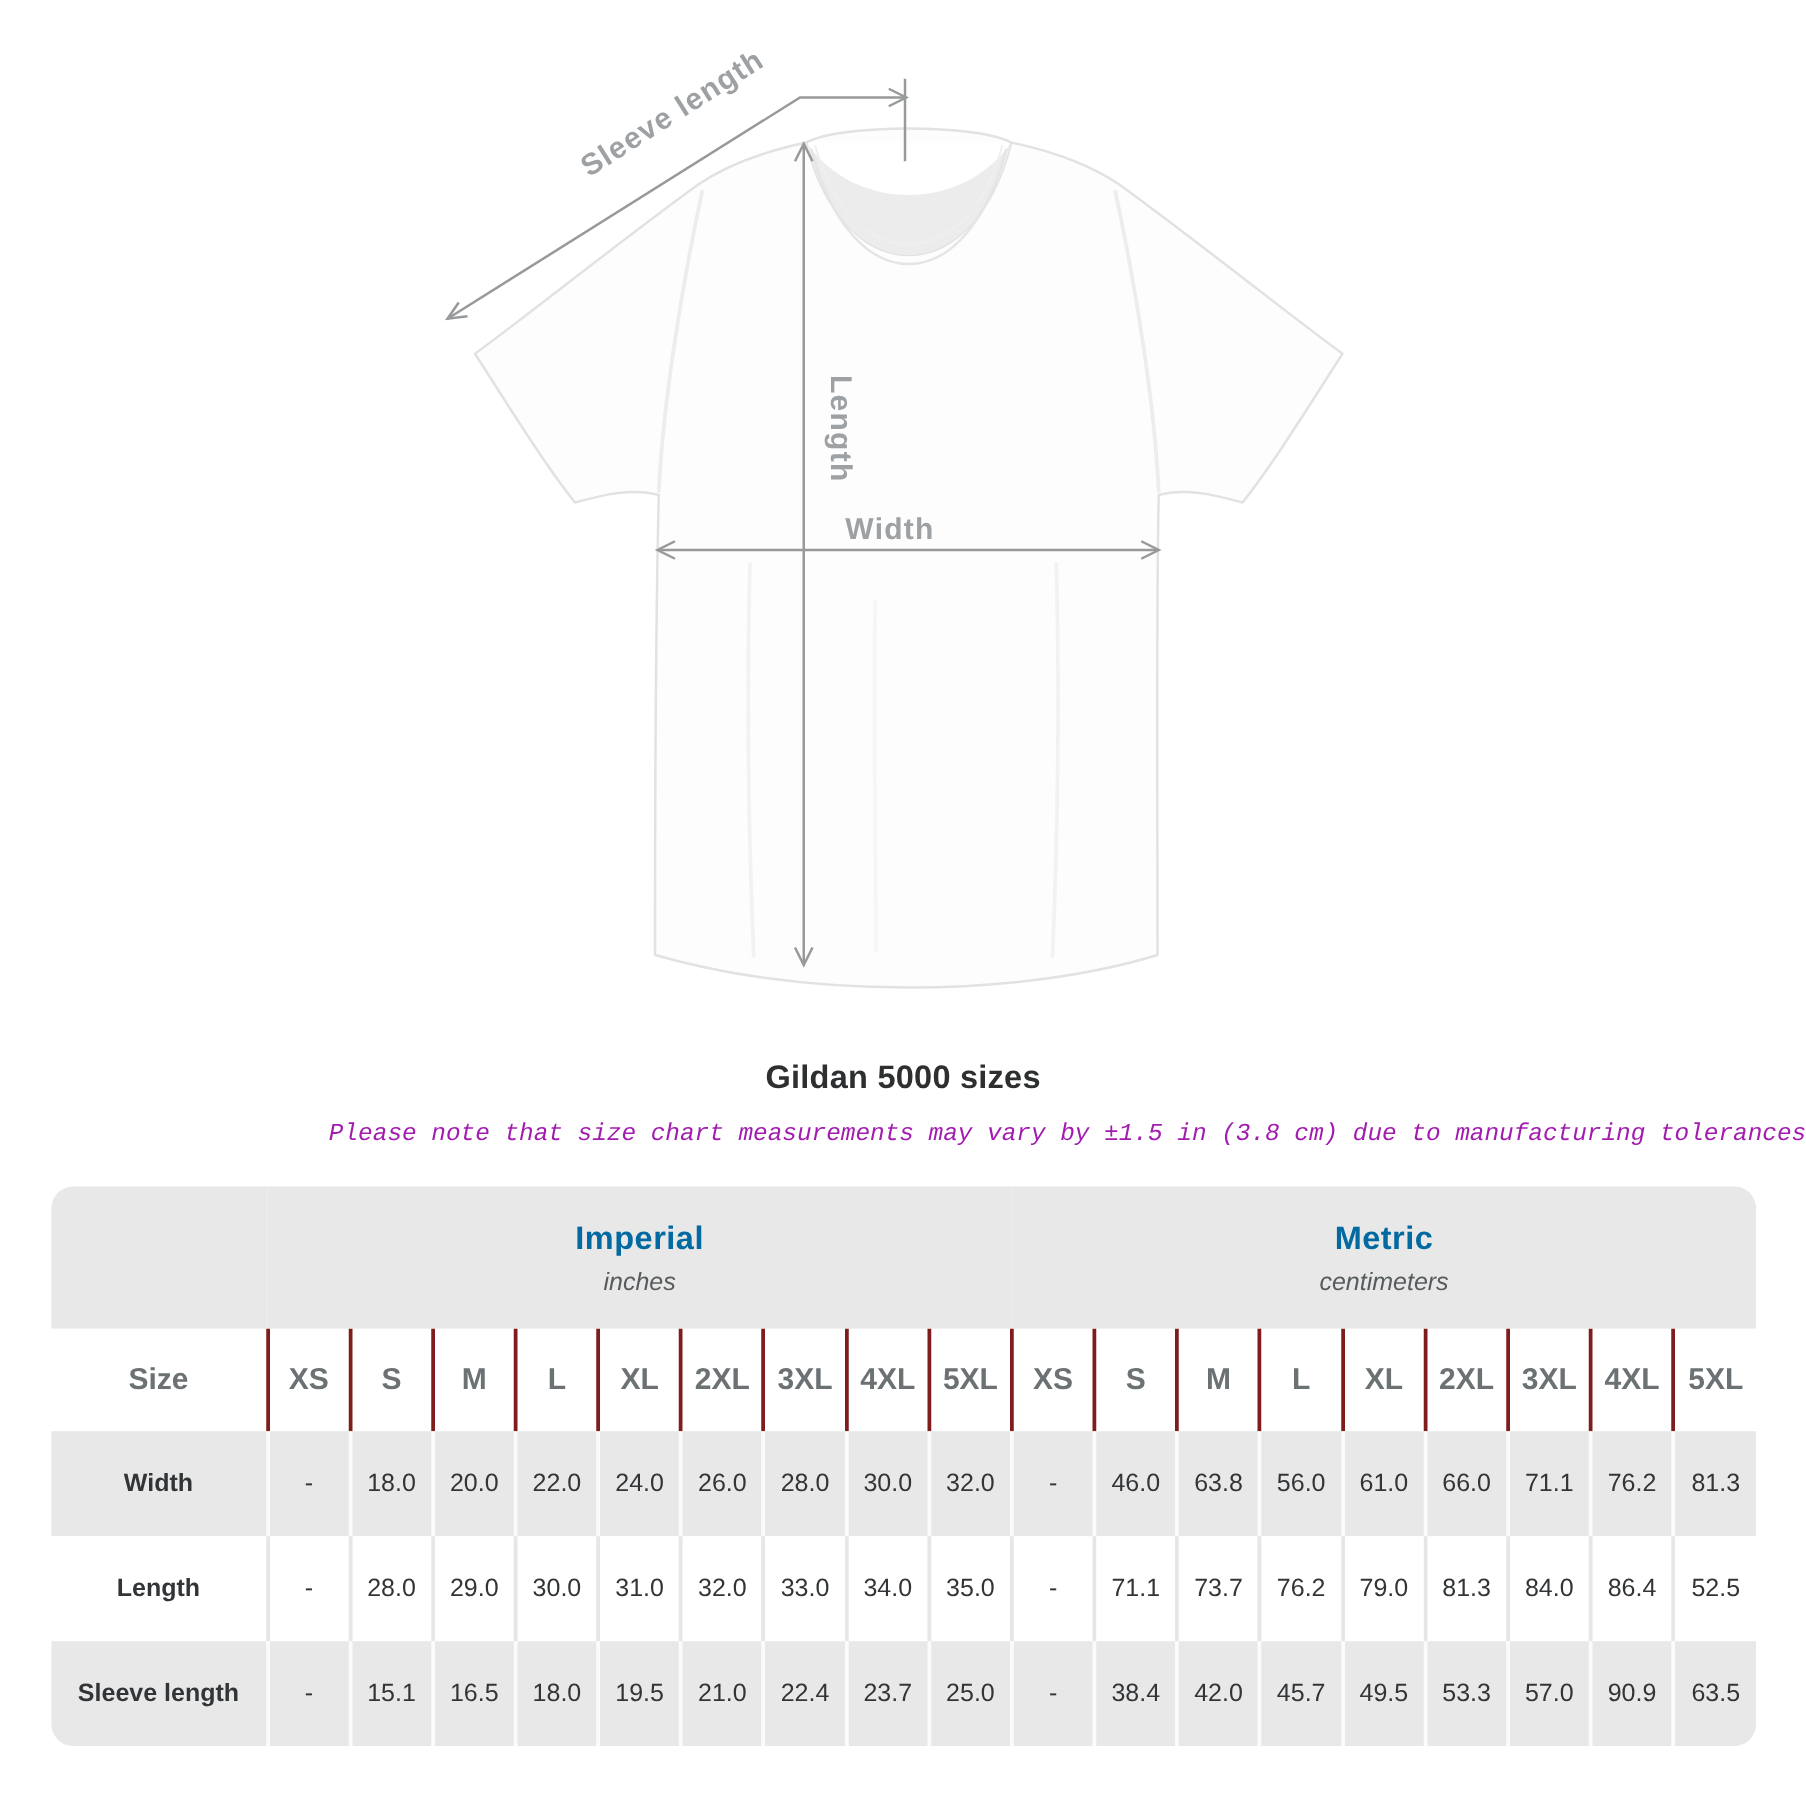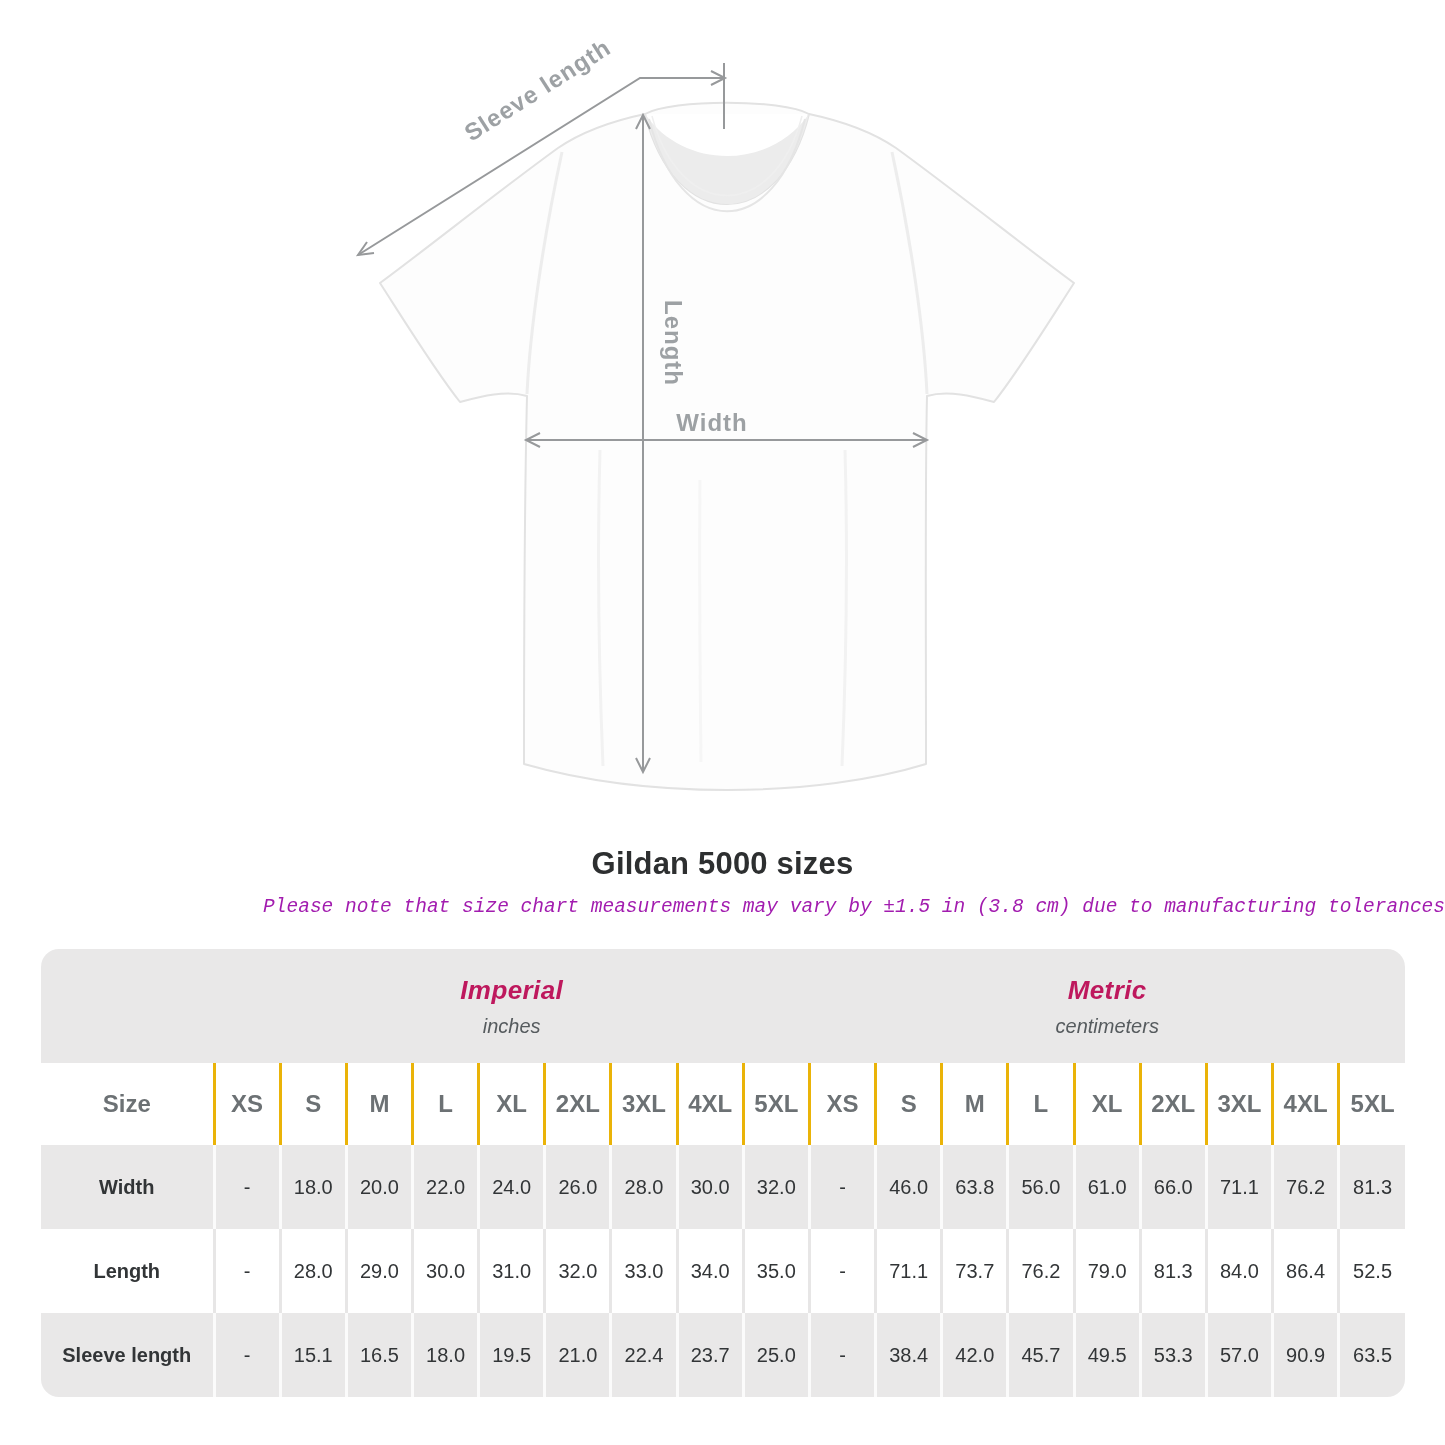--- a/index.html
+++ b/index.html
@@ -3,34 +3,34 @@
 <meta charset="utf-8">
 <style>
   html,body{margin:0;padding:0;background:#ffffff;}
   body{width:1445px;height:1445px;overflow:hidden;font-family:"Liberation Sans",sans-serif;}
   .page{position:relative;width:1445px;height:1445px;background:#fff;}
 
   .diagram{position:absolute;left:0;top:0;width:1445px;height:830px;}
   .diagram svg{display:block;}
 
   .title{position:absolute;left:0;top:846px;width:100%;margin:0;text-align:center;
-         font-size:31px;font-weight:bold;color:#2d2f30;letter-spacing:.2px;}
+         font-size:26px;font-weight:bold;color:#2d2f30;letter-spacing:.2px;}
   .subtitle{position:absolute;left:0;top:896px;width:100%;margin:0;text-align:right;
          font-size:19.5px;font-style:italic;color:#a21caf;font-family:Liberation Mono, monospace;}
 
   .table-card{position:absolute;left:41px;top:949px;width:1364px;border-radius:18px;overflow:hidden;}
   table{width:100%;border-collapse:collapse;table-layout:fixed;}
   td{text-align:center;vertical-align:middle;padding:0;}
 
   .band{background:#e9e8e8;height:114px;}
-  .sec-name{font-size:26px;font-weight:bold;font-style:italic;color:#be185d;letter-spacing:.4px;}
+  .sec-name{font-size:26px;font-weight:bold;color:#0369a1;letter-spacing:.4px;}
   .sec-unit{font-size:20px;font-style:italic;color:#565b5e;margin-top:9px;}
 
   .head-row td{height:82px;background:#ffffff;font-weight:bold;font-size:24px;color:#6c7174;}
-  .head-row td + td{border-left:3px solid #eab308;}
+  .head-row td + td{border-left:3px solid #7f1d1d;}
 
   .row td{height:84px;font-size:20px;color:#323537;}
   .rowlabel{font-weight:bold;font-size:21px;color:#6c7174;}
   .row.gray td{background:#e9e8e8;}
   .row.gray td + td{border-left:3px solid #fbfbfb;}
   .row.white td{background:#ffffff;}
   .row.white td + td{border-left:3px solid #e7e6e6;}
 </style>
 </head>
 <body>

